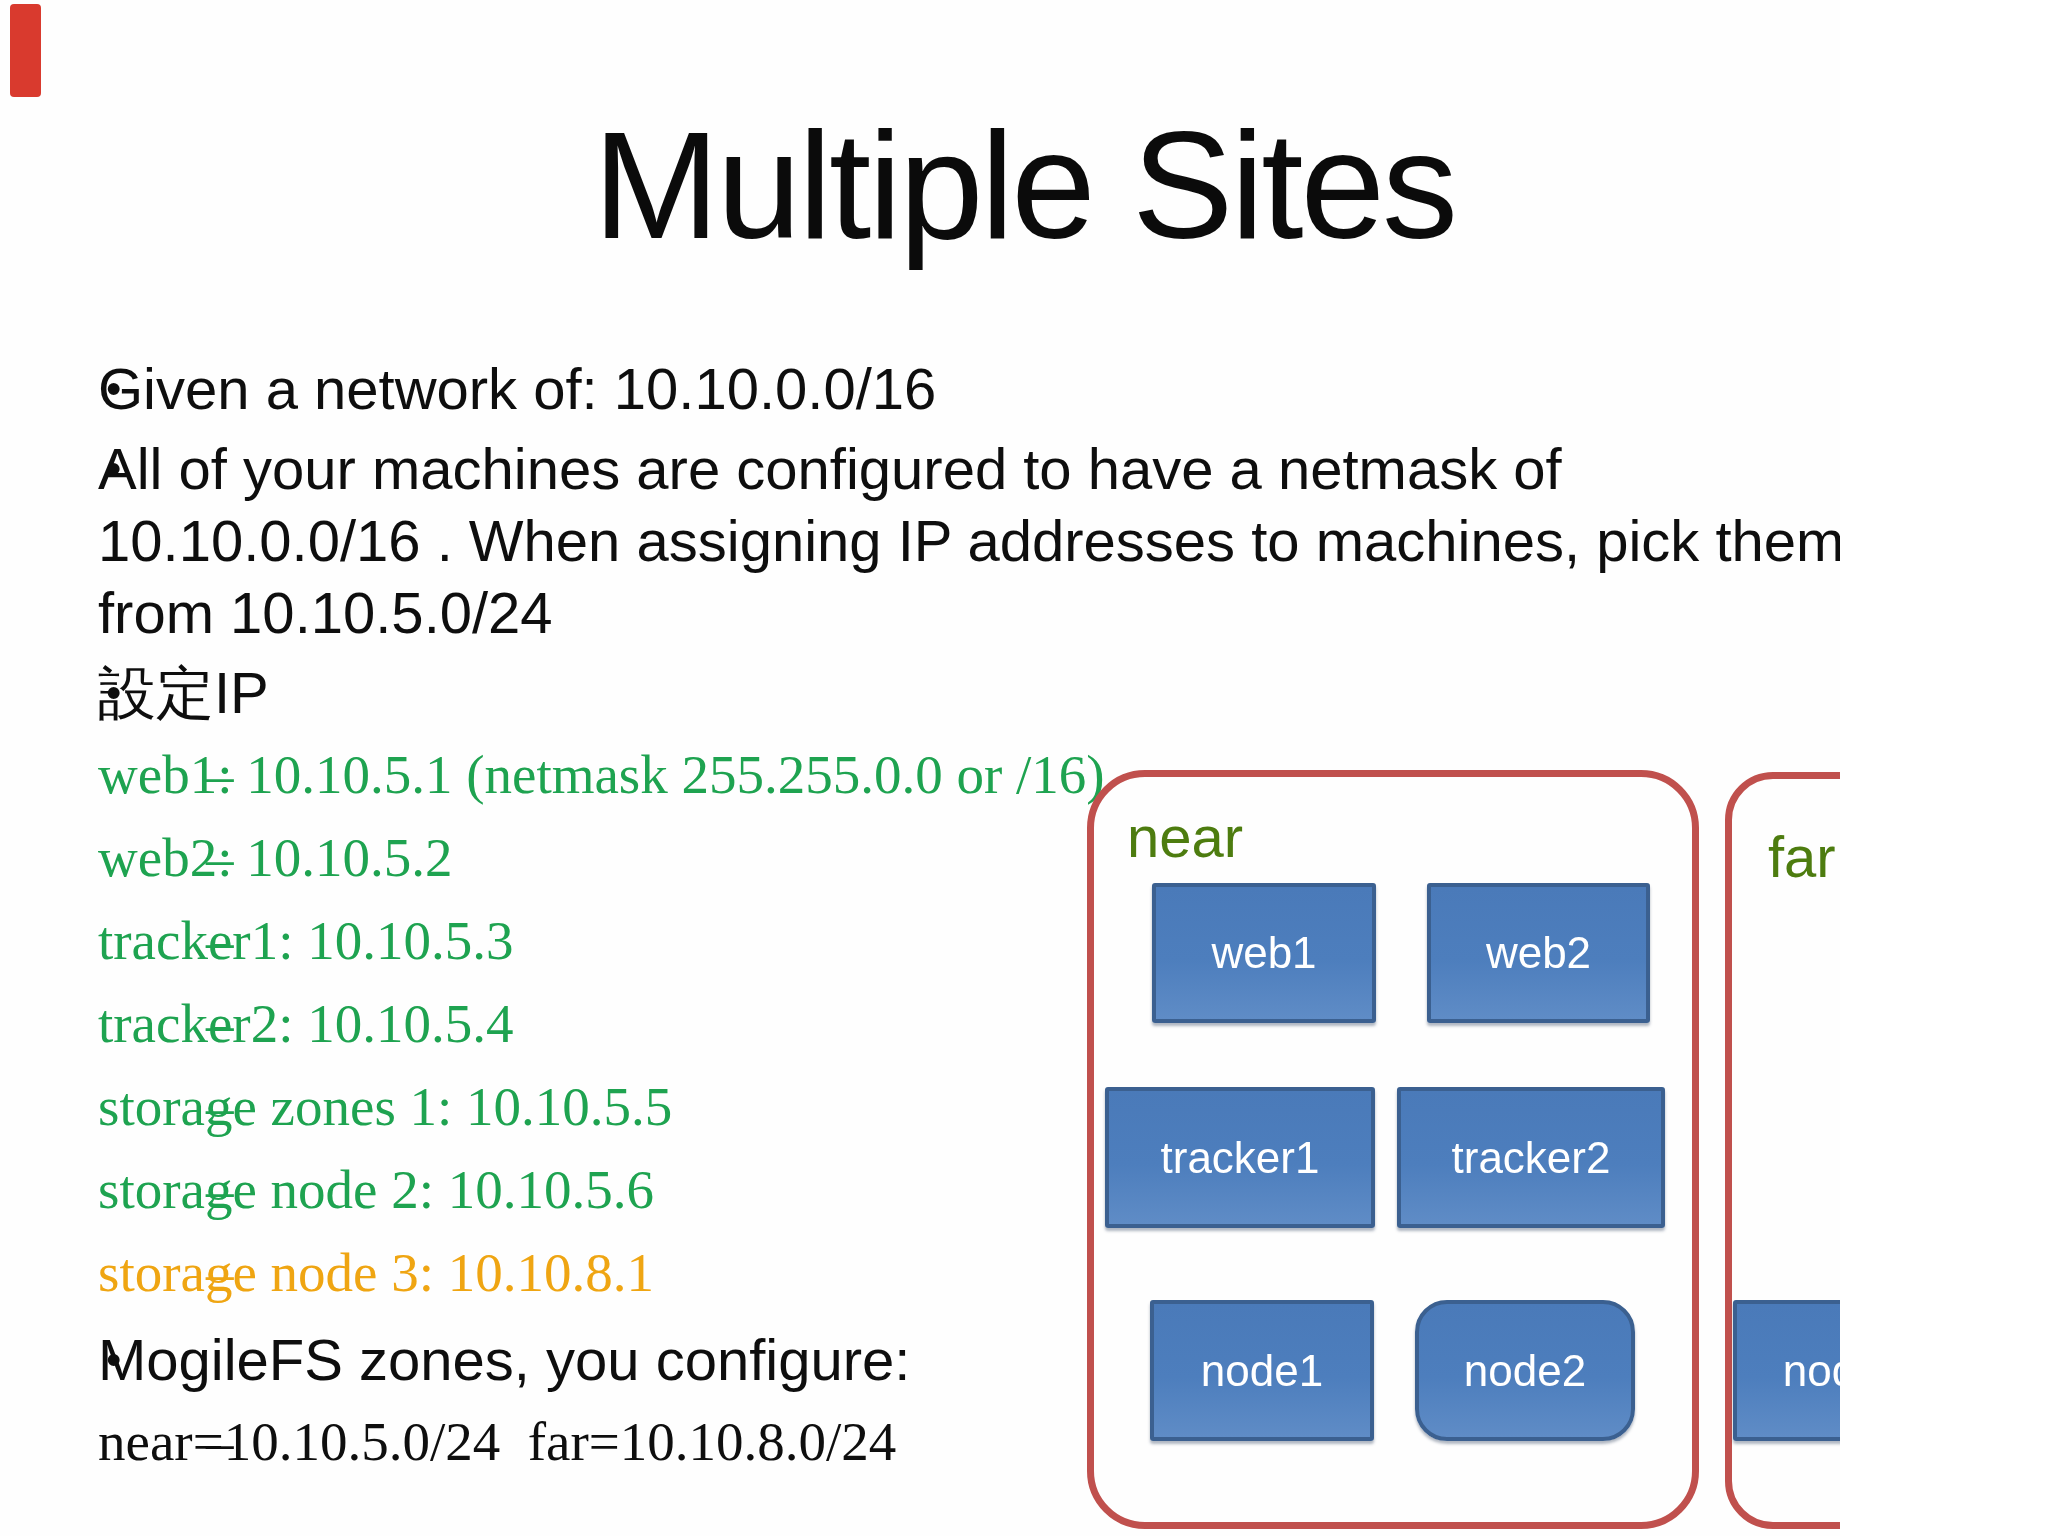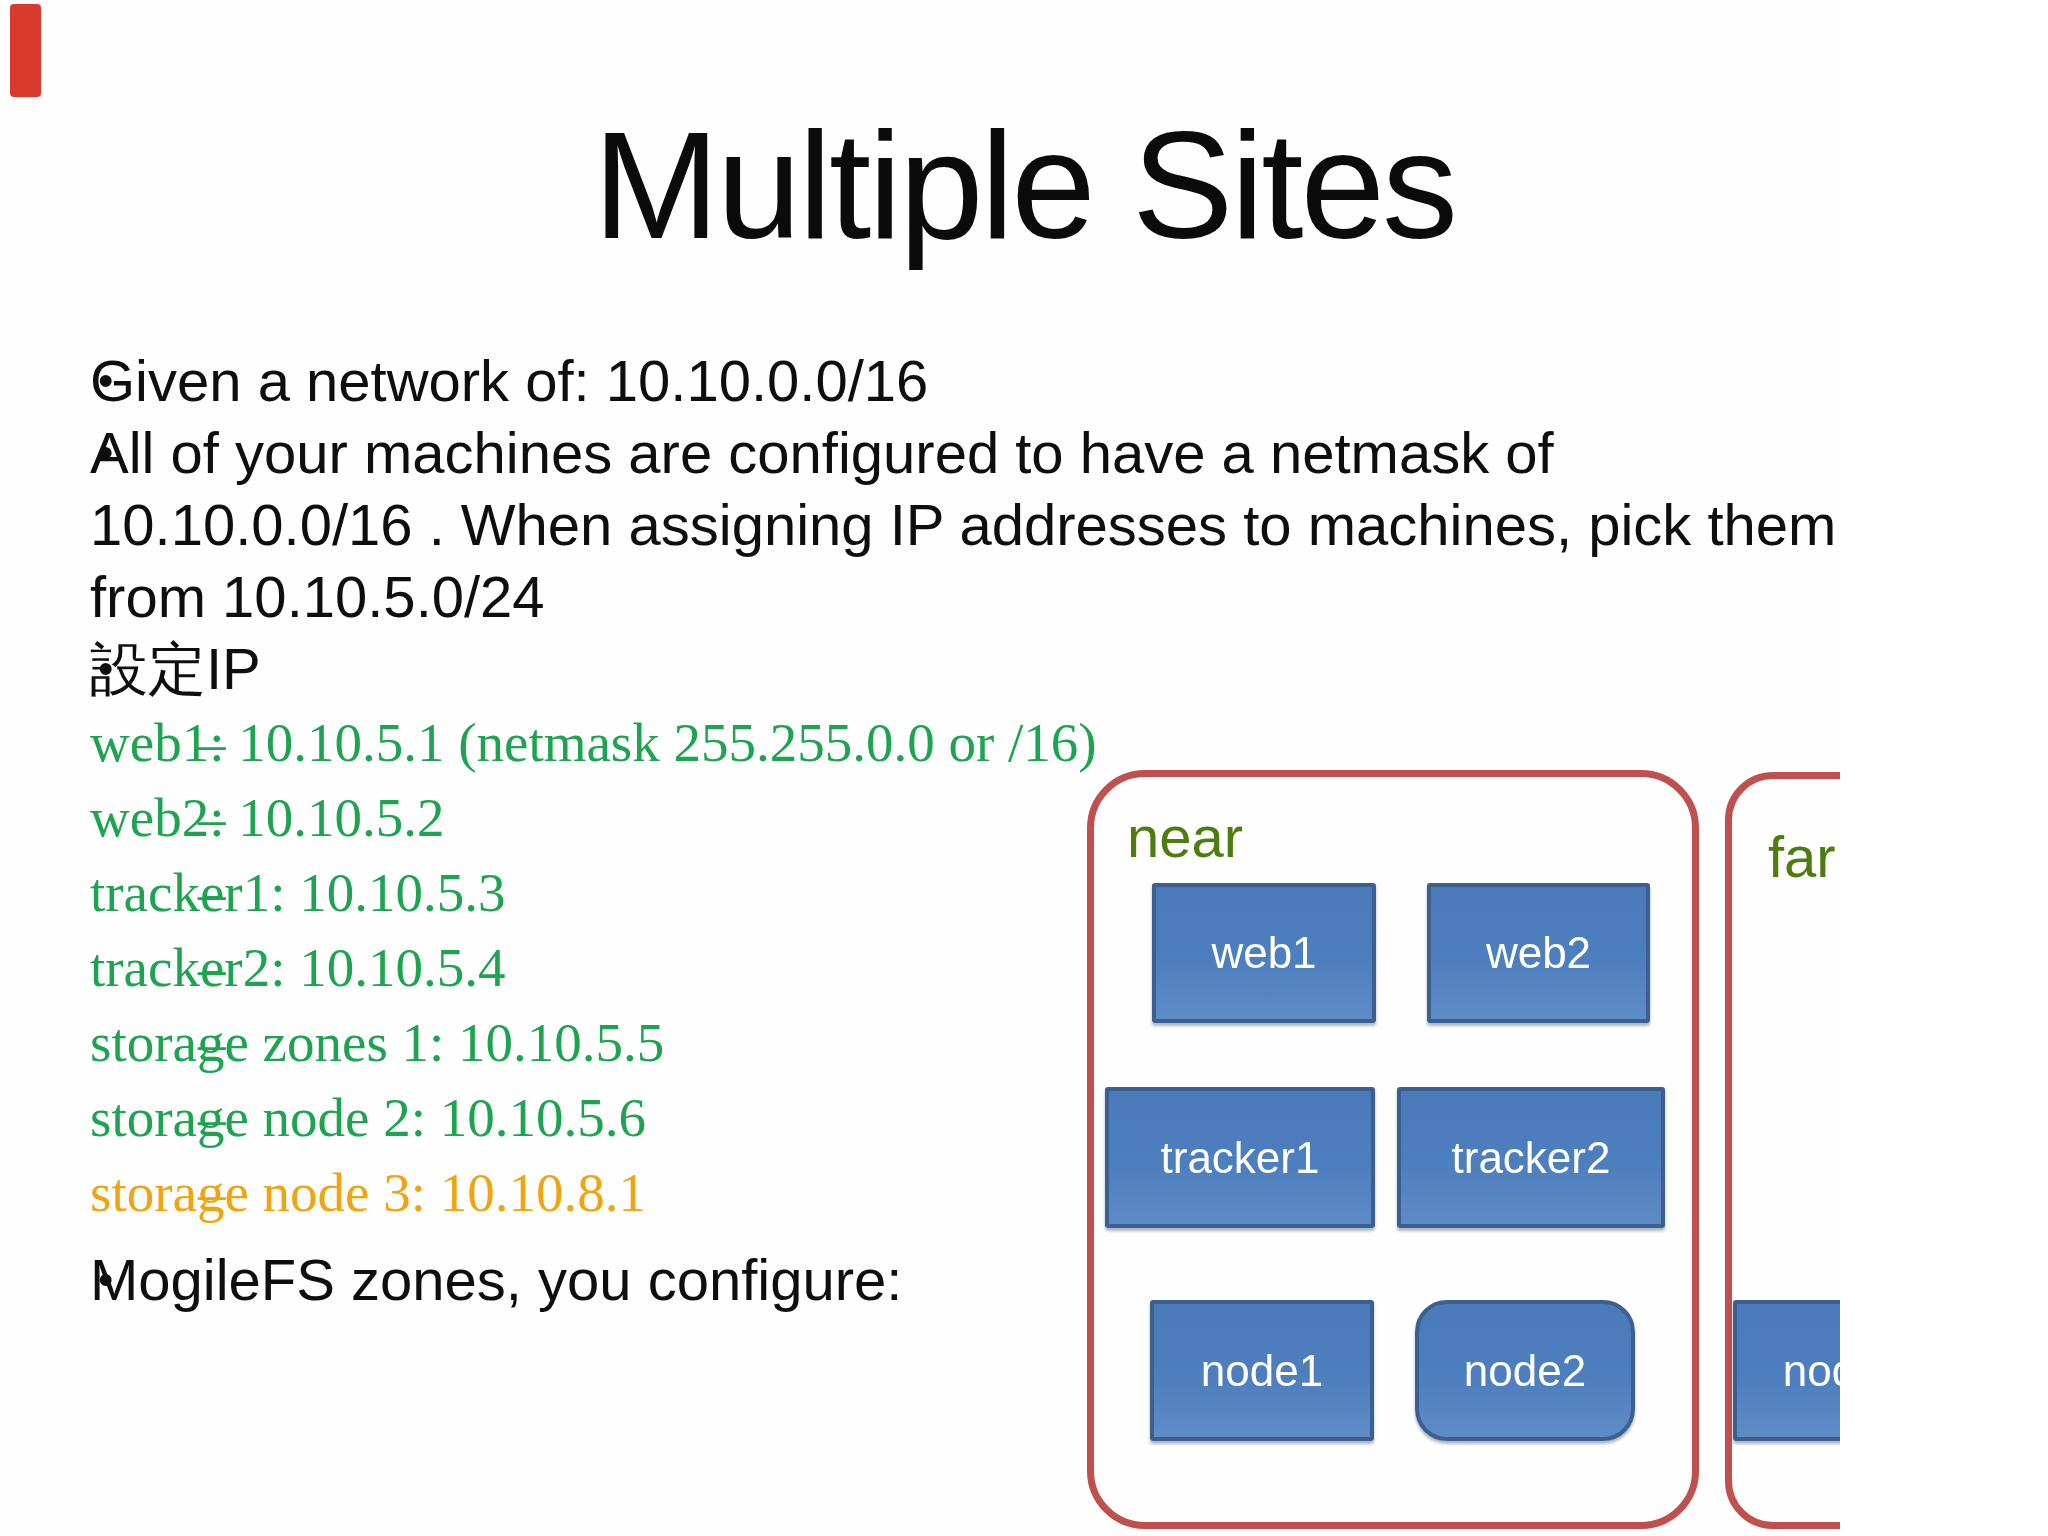--- a/index.html
+++ b/index.html
@@ -24,21 +24,21 @@
     font-size:152px;line-height:1.15;
     letter-spacing:-3px;
     color:#0b0b0b;
     font-weight:400;
   }
   
   .bullets{
     position:absolute;left:90px;top:345px;width:1810px;
     list-style:none;margin:0;padding:0;
   }
-  .bullets li{position:relative;margin:0;padding:0;}
+  .bullets li{position:relative;margin:8px;padding:0;}
   .l1{
     font-size:58px;line-height:72px;
     padding-left:88px;
     color:#0e0e0e;
   }
   .l1::before{
     content:"\2022";
     position:absolute;left:8px;top:0;
     font-size:44px;line-height:72px;color:#0e0e0e;
   }
@@ -111,20 +111,21 @@
 from 10.10.5.0/24</li>
     <li class="l1">設定IP</li>
     <li class="l2 green">web1: 10.10.5.1 (netmask 255.255.0.0 or /16)</li>
     <li class="l2 green">web2: 10.10.5.2</li>
     <li class="l2 green">tracker1: 10.10.5.3</li>
     <li class="l2 green">tracker2: 10.10.5.4</li>
     <li class="l2 green">storage zones 1: 10.10.5.5</li>
     <li class="l2 green">storage node 2: 10.10.5.6</li>
     <li class="l2 orange">storage node 3: 10.10.8.1</li>
     <li class="l1 gap14">MogileFS zones, you configure:</li>
+    <li class="l2 black2 gap7 prewrap">near=10.10.5.0/24  far=10.10.8.0/24</li>
   </ul>
 
   <div class="zone near"></div>
   <div class="zone-label near-label">near</div>
 
   <div class="zone far"></div>
   <div class="zone-label far-label">far</div>
 
   <div class="nodebox web1">web1</div>
   <div class="nodebox web2">web2</div>

